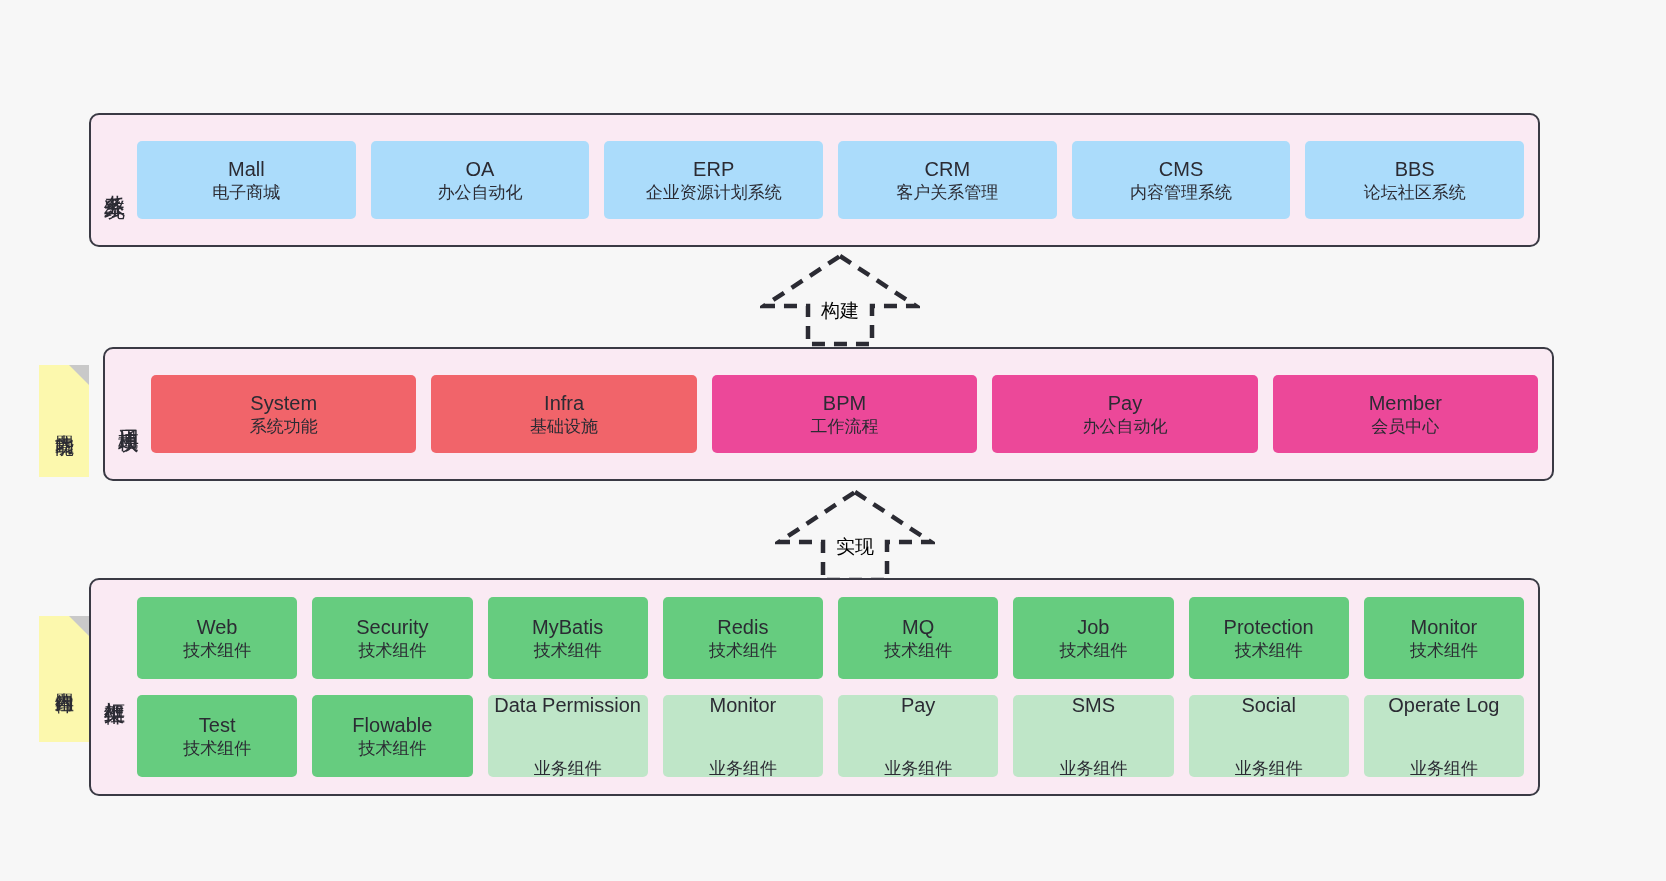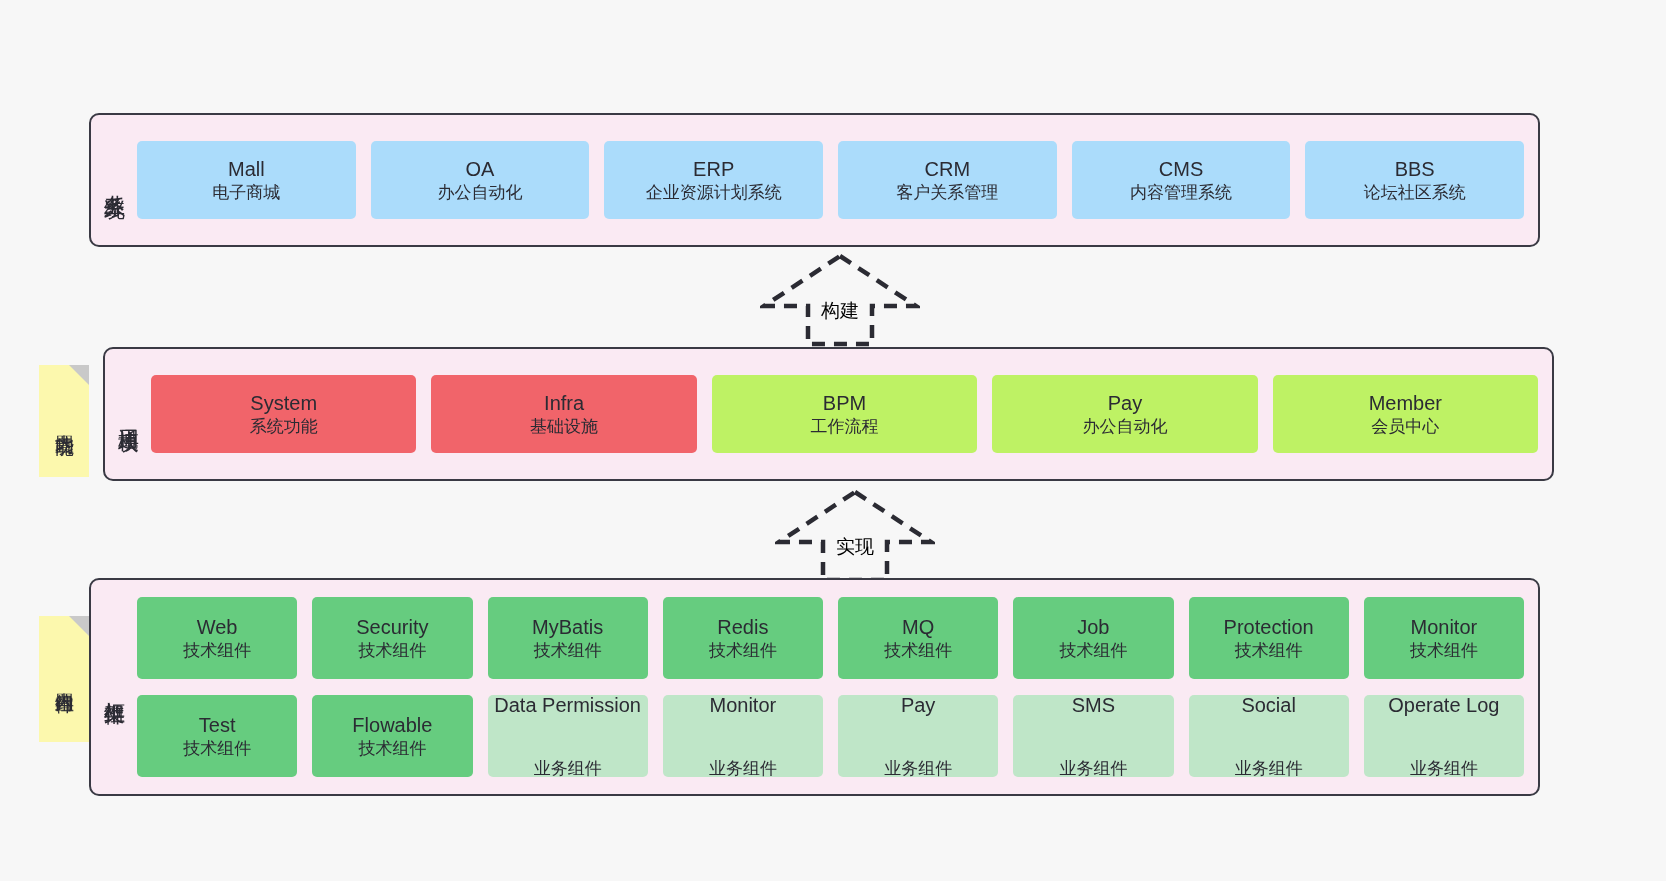--- a/index.html
+++ b/index.html
@@ -58,21 +58,21 @@
     color: #2b2b33;
     line-height: 1.24;
     padding: 0 6px;
   }
   .card .en { font-size: 20px; }
   .card .cn { font-size: 17px; }
 
   
   .c-blue      { background: #abdcfb; }
   .c-red       { background: #f1646a; }
-  .c-pink      { background: #bef264; }
+  .c-pink      { background: #ec4899; }
   .c-green     { background: #66cc7f; }
   .c-lightgreen{ background: #bfe6c8; gap: 40px; }
 
   
   #layer-business { left: 89px;  top: 113px; width: 1451px; height: 134px; }
   #layer-business .row { height: 78px; }
   #layer-common   { left: 103px;  top: 347px; width: 1451px; height: 134px; }
   #layer-common .row { height: 78px; }
   #layer-framework{ left: 89px;  top: 578px; width: 1451px; height: 218px; }
   #layer-framework .row { height: 82px; }

